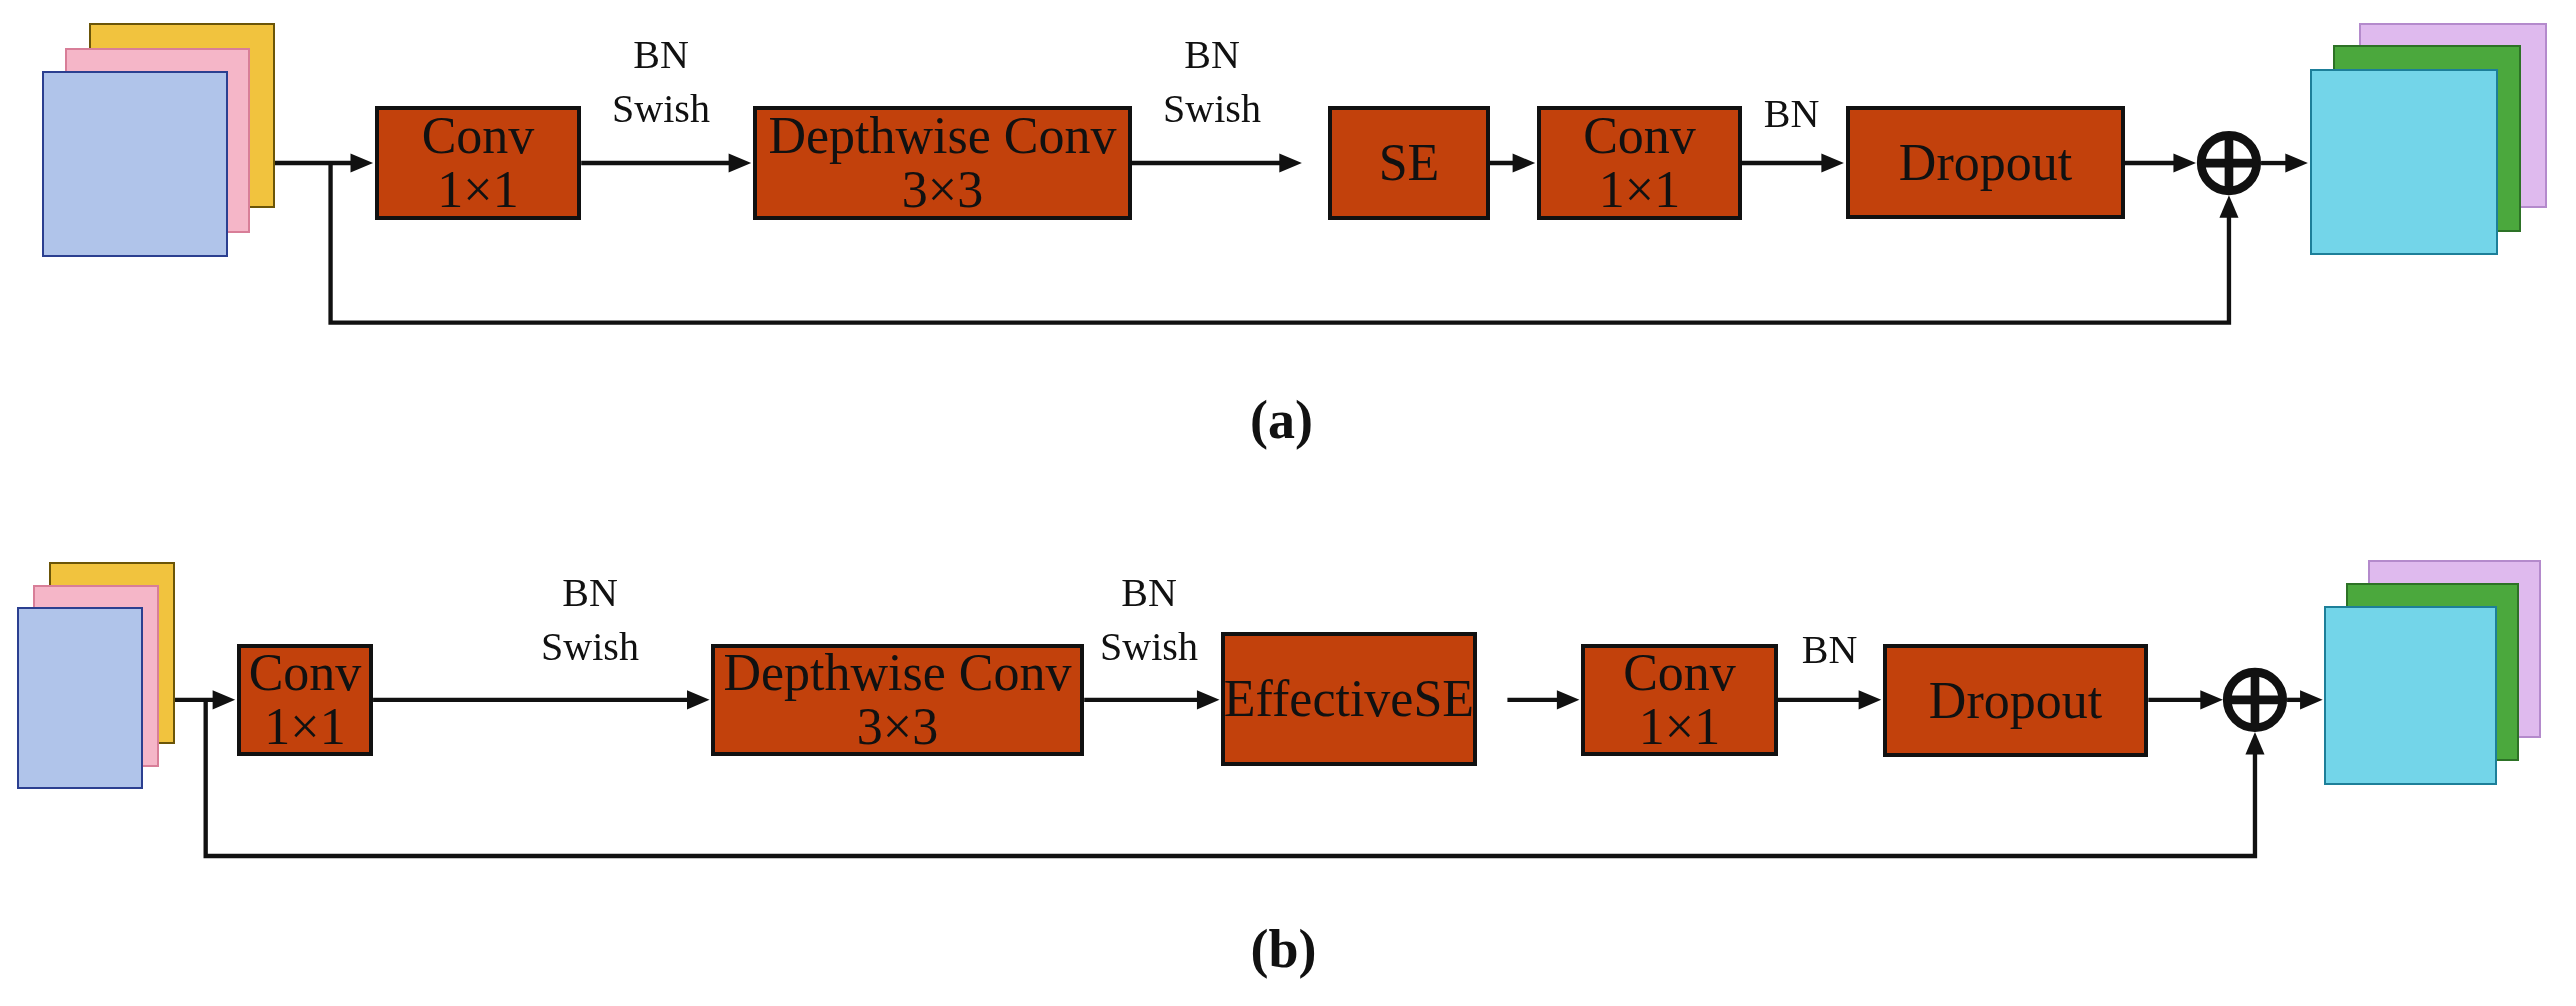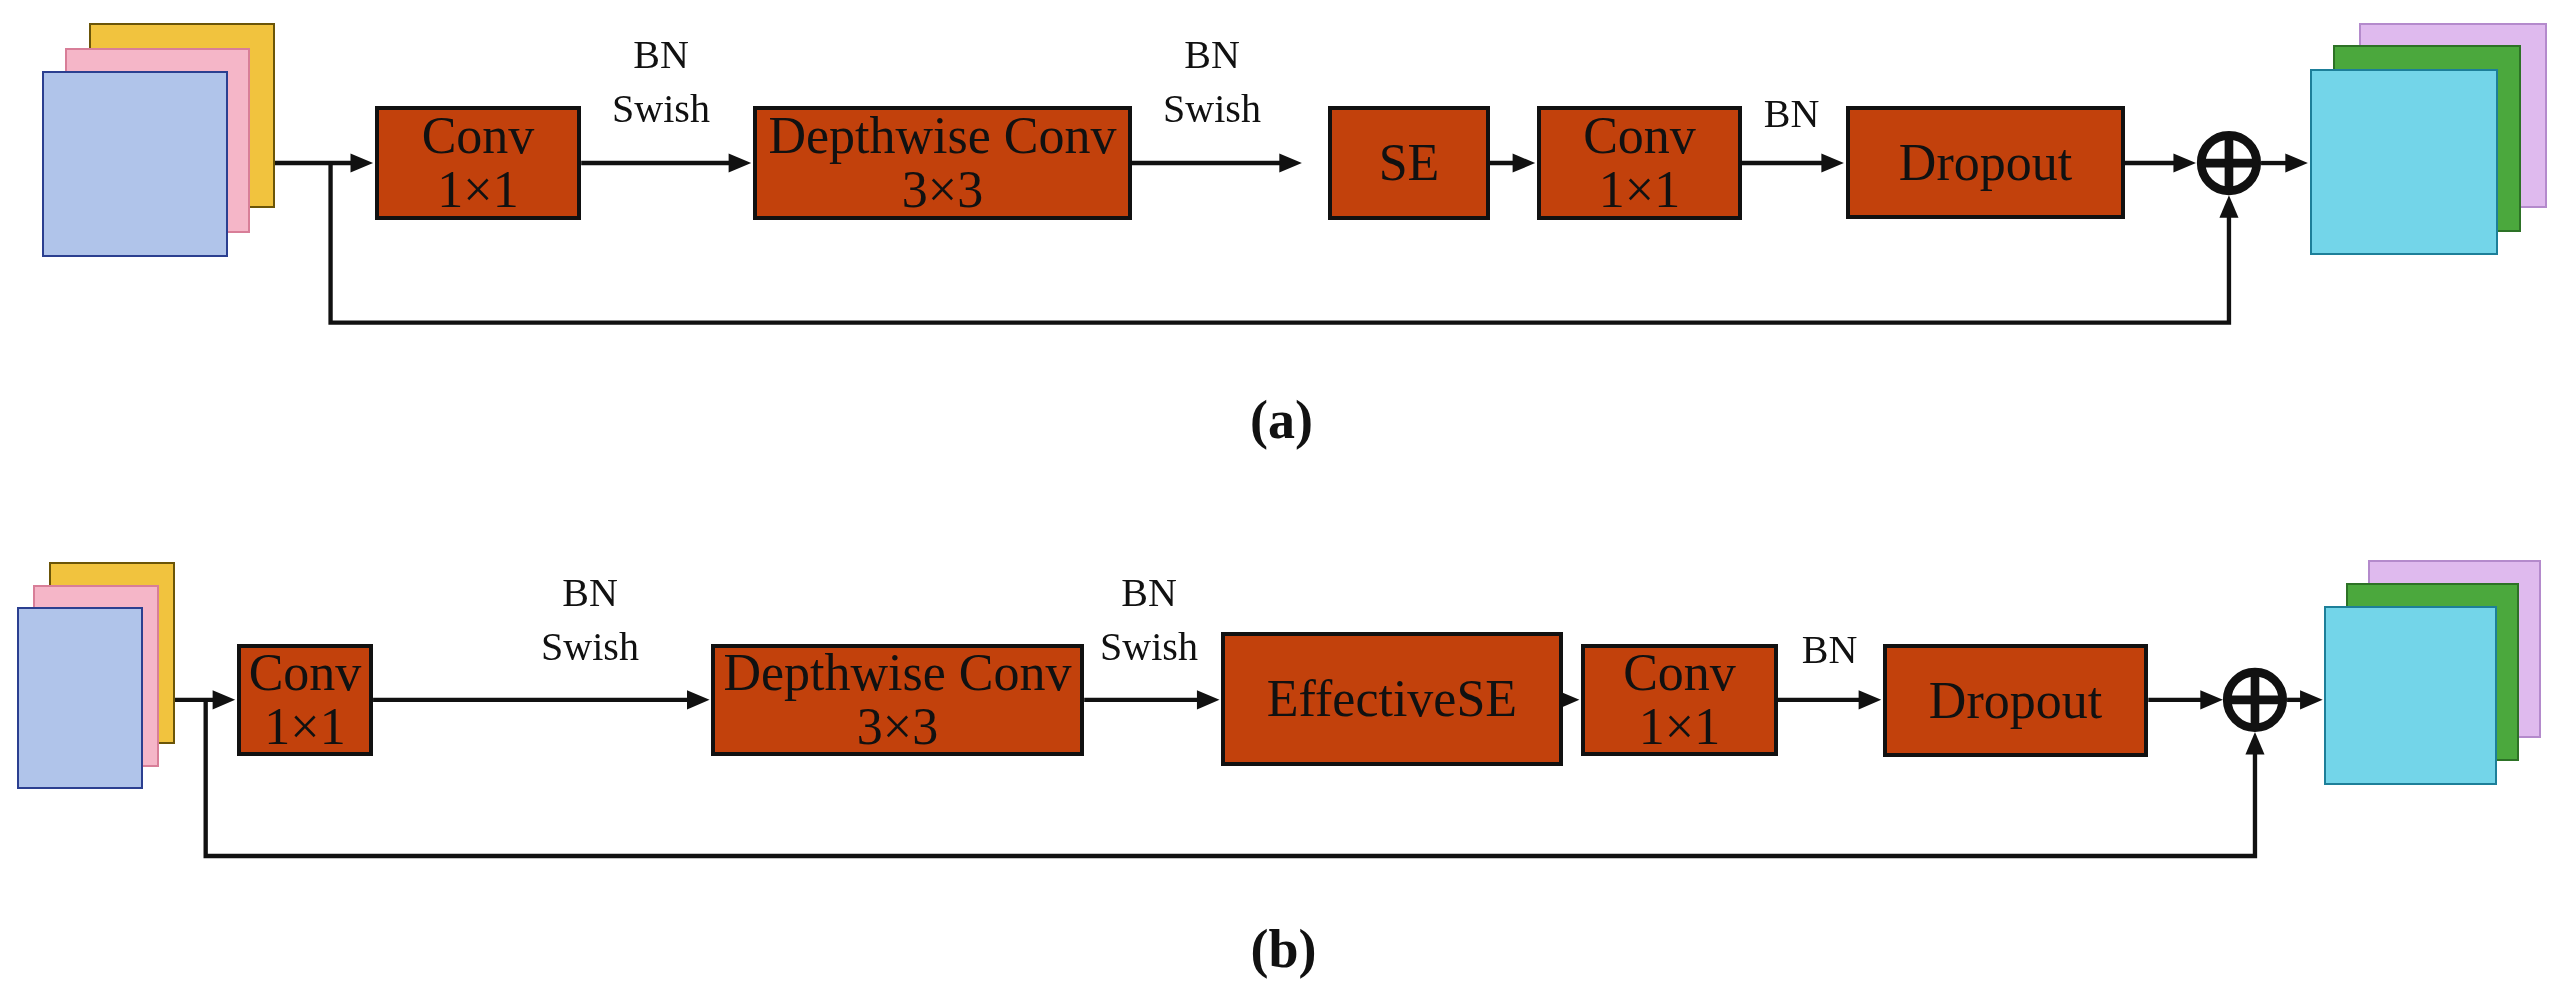--- a/index.html
+++ b/index.html
@@ -132,21 +132,21 @@
   <div>
 
     <div class="fmap" style="left: 49px; top: 562px; width: 126px; height: 182px; background-color: rgb(241, 195, 62); border-color: rgb(107, 85, 8);"></div>
     <div class="fmap" style="left: 33px; top: 585px; width: 126px; height: 182px; background-color: rgb(245, 182, 200); border-color: rgb(216, 126, 152);"></div>
     <div class="fmap" style="left: 17.3px; top: 607px; width: 126px; height: 182px; background-color: rgb(176, 196, 234); border-color: rgb(43, 63, 144);"></div>
 
     <div class="block" style="left:237px;top:644px;width:136px;height:112px;">Conv
 1×1</div>
     <div class="block" style="left:711px;top:644px;width:373px;height:112px;">Depthwise Conv
 3×3</div>
-    <div class="block" style="left:1221px;top:632px;width:342px;height:134px;">EffectiveSE</div>
+    <div class="block" style="left:1221px;top:632px;width:256px;height:134px;">EffectiveSE</div>
     <div class="block" style="left:1581px;top:644px;width:197px;height:112px;">Conv
 1×1</div>
     <div class="block" style="left:1883px;top:644px;width:265px;height:113px;">Dropout</div>
 
     <div class="edge-label" style="left:460px;top:566px;width:260px;">BN
 Swish</div>
     <div class="edge-label" style="left:1019px;top:566px;width:260px;">BN
 Swish</div>
     <div class="edge-label" style="left:1743px;top:623px;width:173px;">BN</div>
 

